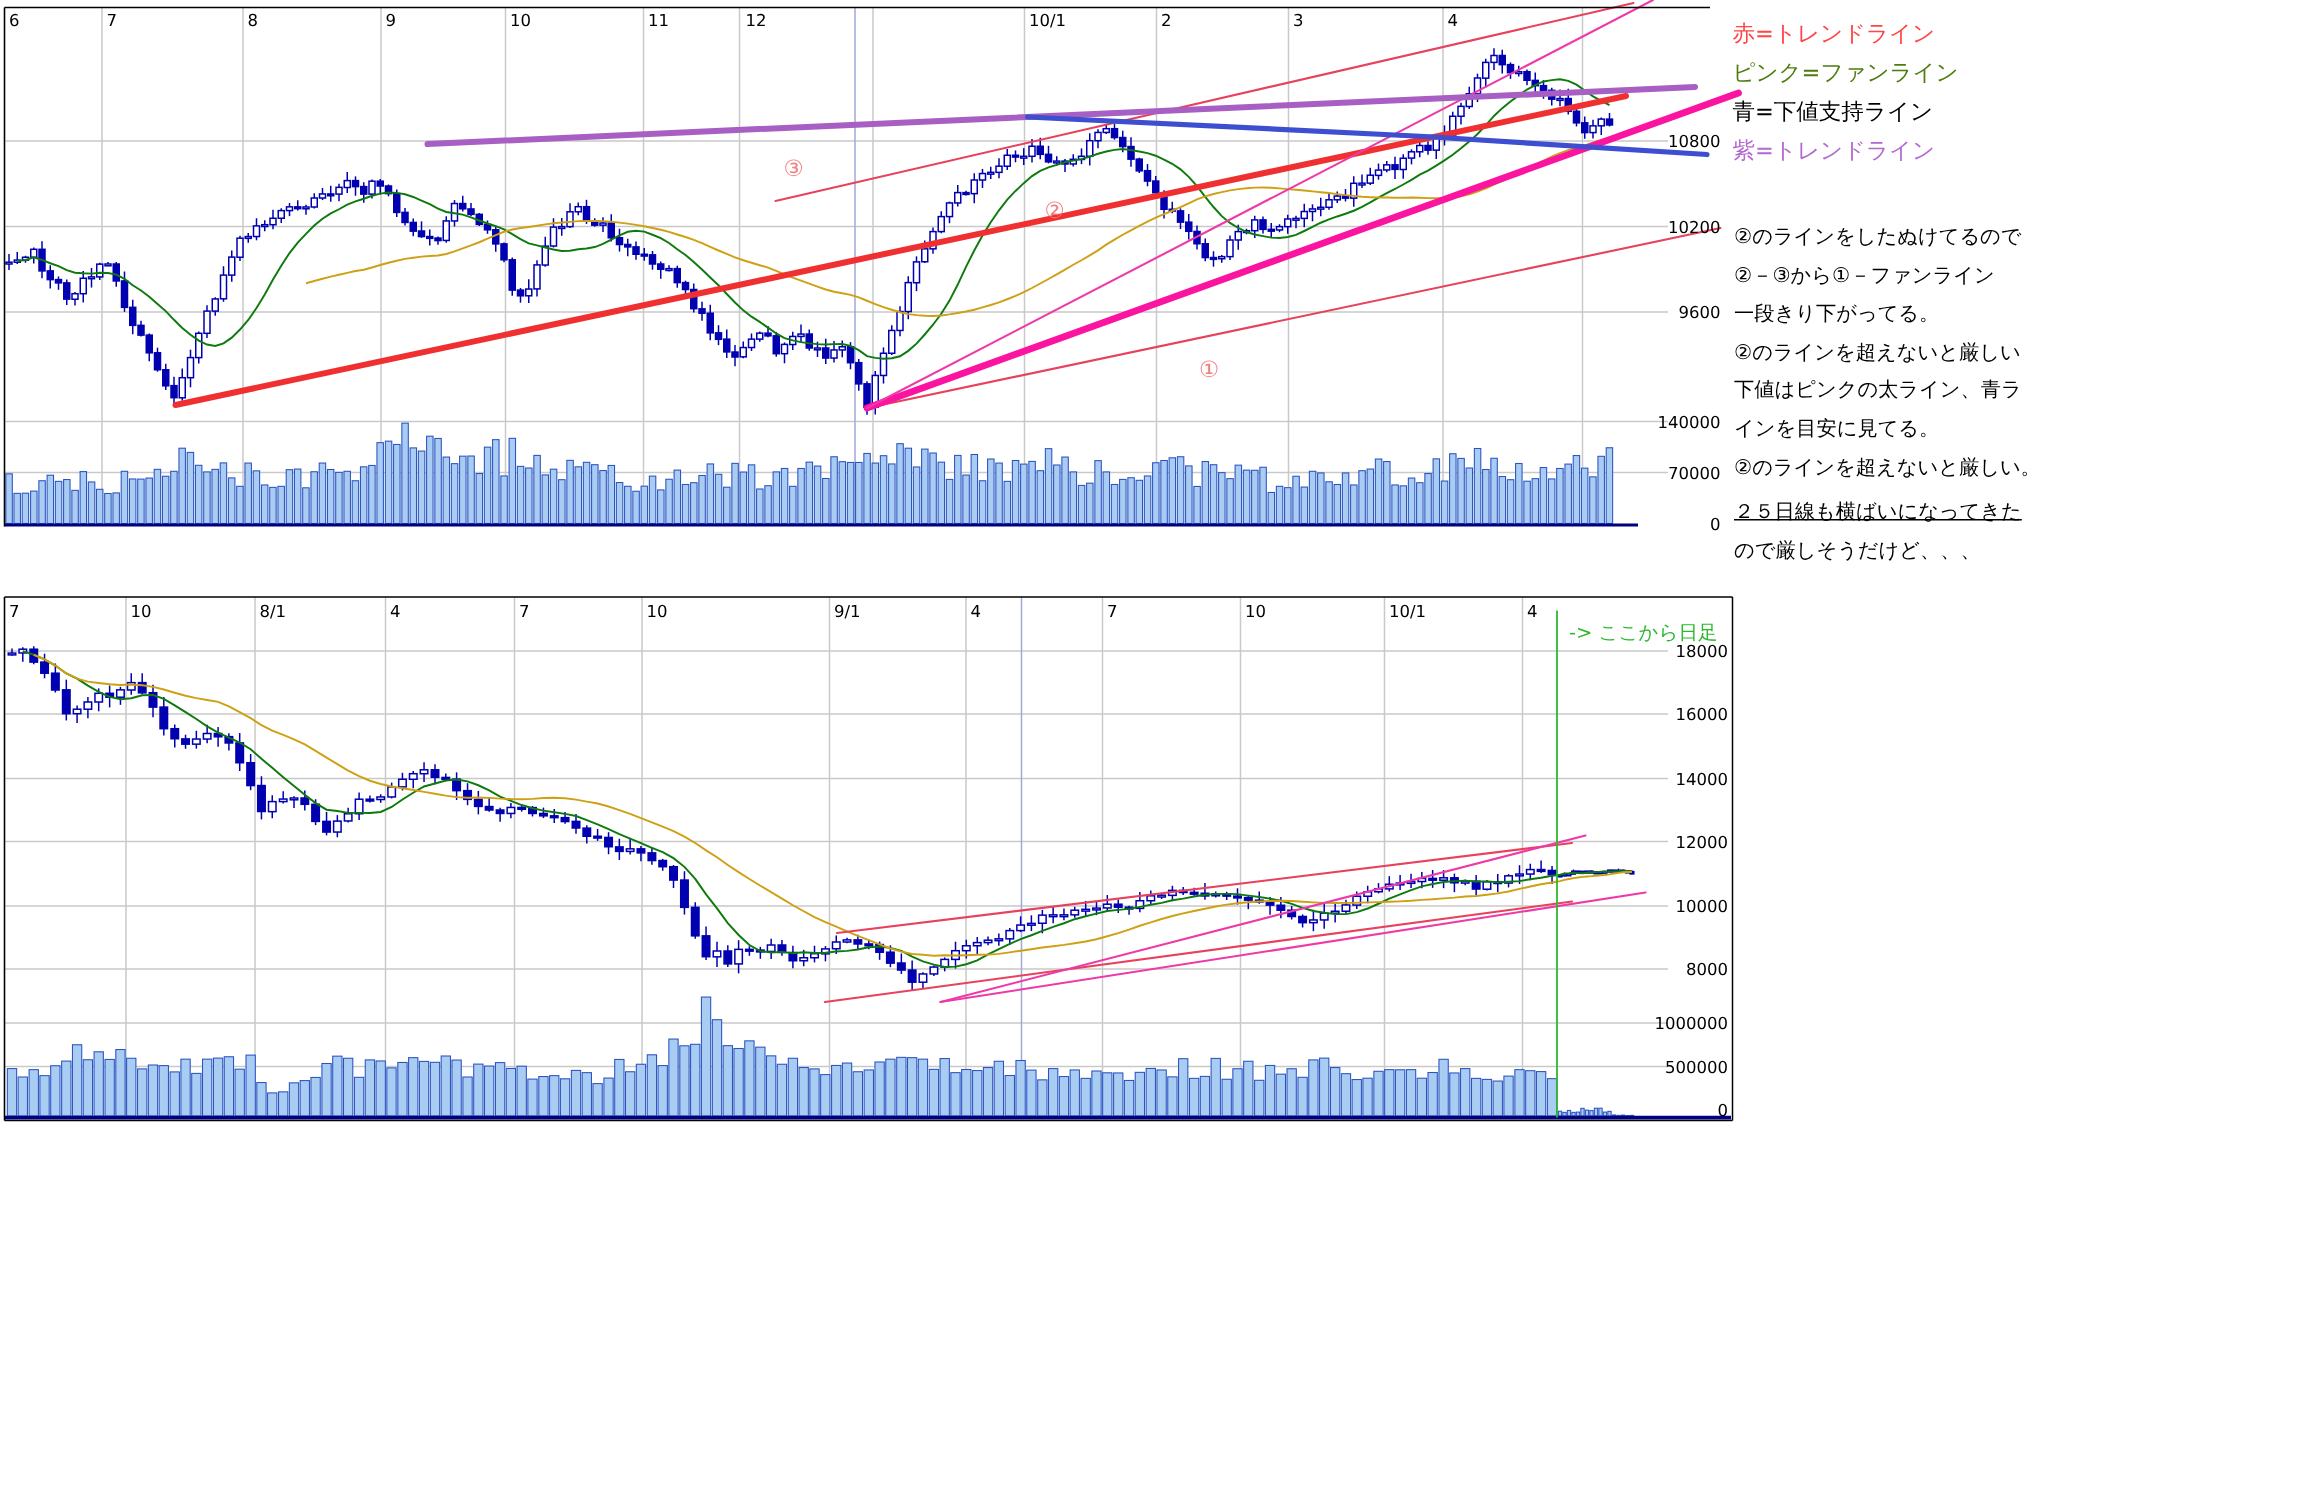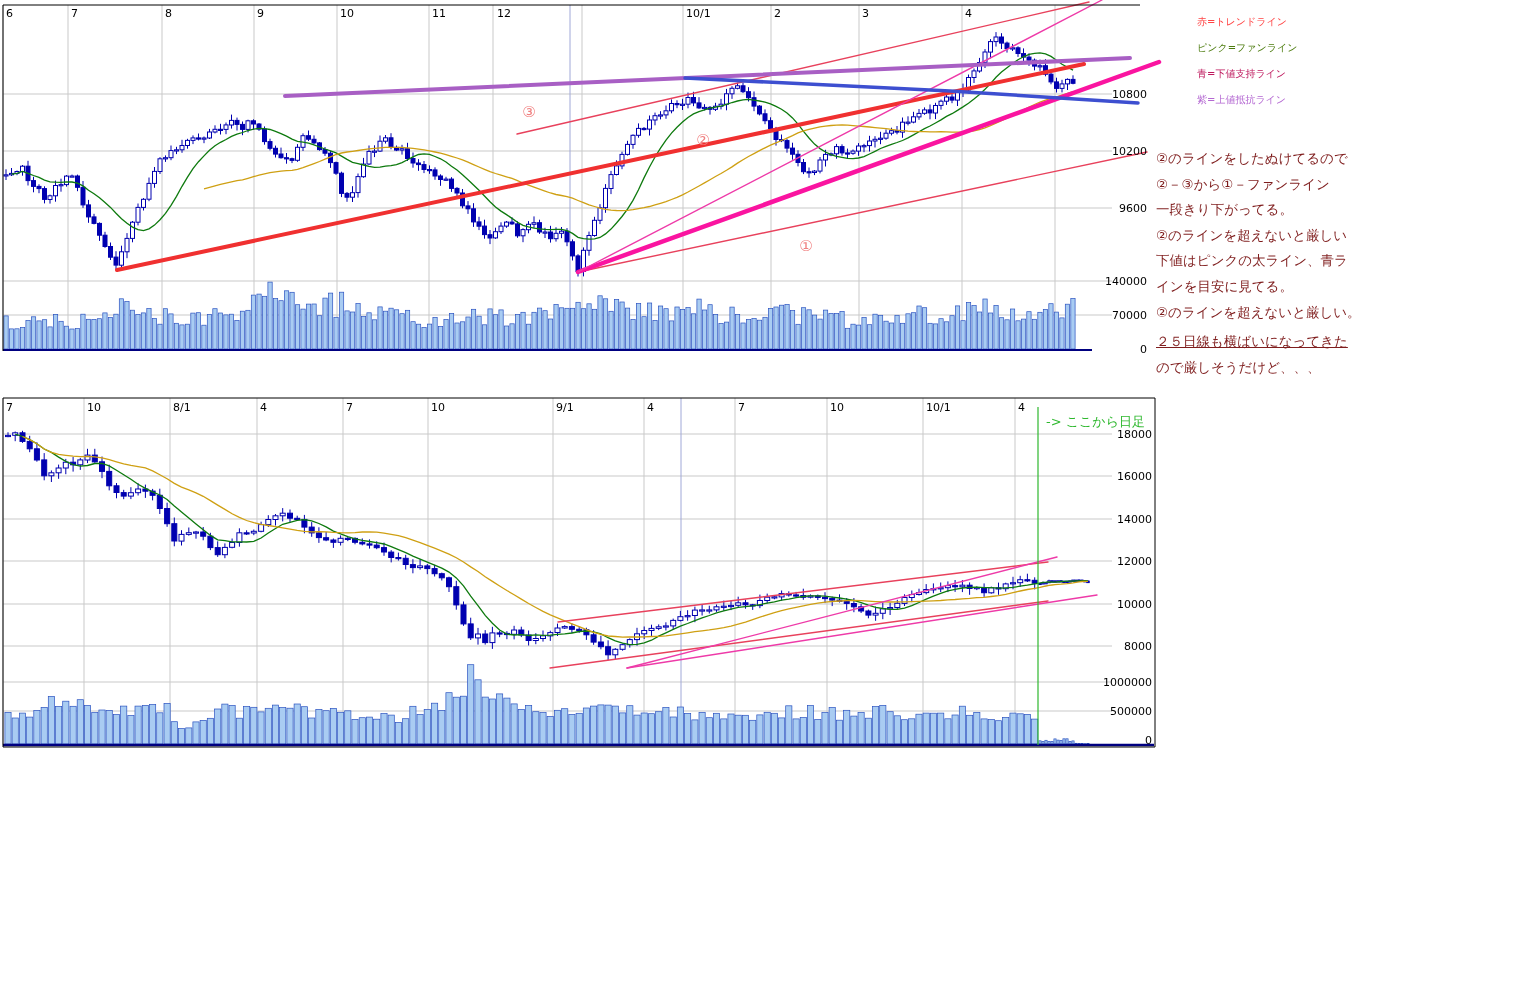--- a/index.html
+++ b/index.html
@@ -1,21 +1,21 @@
 <!DOCTYPE html>
 <html><head>
 <meta charset="utf-8">
 <style>
   html,body{margin:0;padding:0;background:#fff;}
   body{width:1536px;height:1002px;overflow:hidden;
        font-family:"DejaVu Sans","Liberation Sans",sans-serif;}
   #stage{position:relative;width:1536px;height:1002px;background:#fff;}
   #charts{position:absolute;left:0;top:0;}
-  #legend{position:absolute;left:1197px;top:9px;font-size:10px;line-height:26px;white-space:nowrap;}
-  #notes{position:absolute;left:1156px;top:146px;font-size:13.5px;line-height:25.6px;color:#7f1d1d;white-space:nowrap;}
+  #legend{position:absolute;left:1155px;top:9px;font-size:15px;line-height:26px;white-space:nowrap;}
+  #notes{position:absolute;left:1156px;top:146px;font-size:13.5px;line-height:25.6px;color:#000000;white-space:nowrap;}
   .legend-line{font-weight:normal;}
   text{font-family:"DejaVu Sans","Liberation Sans",sans-serif;}
 </style>
 </head>
 <body>
 
 <div id="stage">
   <svg id="charts" width="1536" height="1002">
       <g>
         <line x1="3" y1="94" x2="1112" y2="94" stroke="#C9C9C9" stroke-width="1"></line>
@@ -1197,22 +1197,22 @@
         <text x="647" y="411" fill="#000000" font-size="11" font-family="&quot;DejaVu Sans Mono&quot;,&quot;Liberation Mono&quot;,monospace">4</text>
         <text x="738" y="411" fill="#000000" font-size="11" font-family="&quot;DejaVu Sans Mono&quot;,&quot;Liberation Mono&quot;,monospace">7</text>
         <text x="830" y="411" fill="#000000" font-size="11" font-family="&quot;DejaVu Sans Mono&quot;,&quot;Liberation Mono&quot;,monospace">10</text>
         <text x="926" y="411" fill="#000000" font-size="11" font-family="&quot;DejaVu Sans Mono&quot;,&quot;Liberation Mono&quot;,monospace">10/1</text>
         <text x="1018" y="411" fill="#000000" font-size="11" font-family="&quot;DejaVu Sans Mono&quot;,&quot;Liberation Mono&quot;,monospace">4</text>
       </g>
     </svg>
   <div id="legend">
       <div class="legend-line" style="color: rgb(255, 69, 69);">赤=トレンドライン</div>
       <div class="legend-line" style="color: #4d7c0f;">ピンク=ファンライン</div>
-      <div class="legend-line" style="color: #be185d;">青=下値支持ライン</div>
-      <div class="legend-line" style="color: rgb(180, 104, 210);">紫=上値抵抗ライン</div>
+      <div class="legend-line" style="color: #000000;">青=下値支持ライン</div>
+      <div class="legend-line" style="color: rgb(180, 104, 210);">紫=トレンドライン</div>
     </div>
   <div id="notes">
       <div class="note-line">②のラインをしたぬけてるので</div>
       <div class="note-line">②－③から①－ファンライン</div>
       <div class="note-line">一段きり下がってる。</div>
       <div class="note-line">②のラインを超えないと厳しい</div>
       <div class="note-line">下値はピンクの太ライン、青ラ</div>
       <div class="note-line">インを目安に見てる。</div>
       <div class="note-line">②のラインを超えないと厳しい。</div>
       <div class="note-line" style="margin-top: 4px; text-decoration: underline;">２５日線も横ばいになってきた</div>

